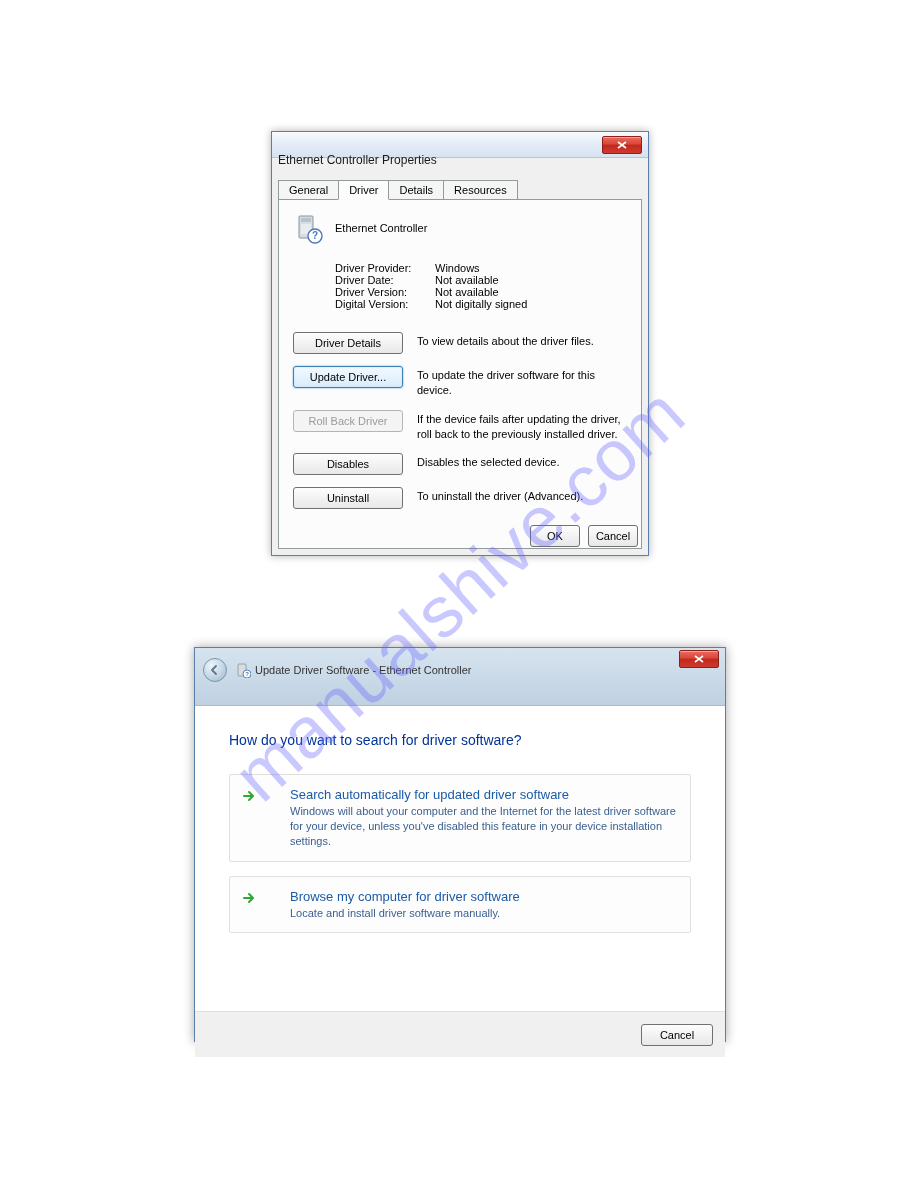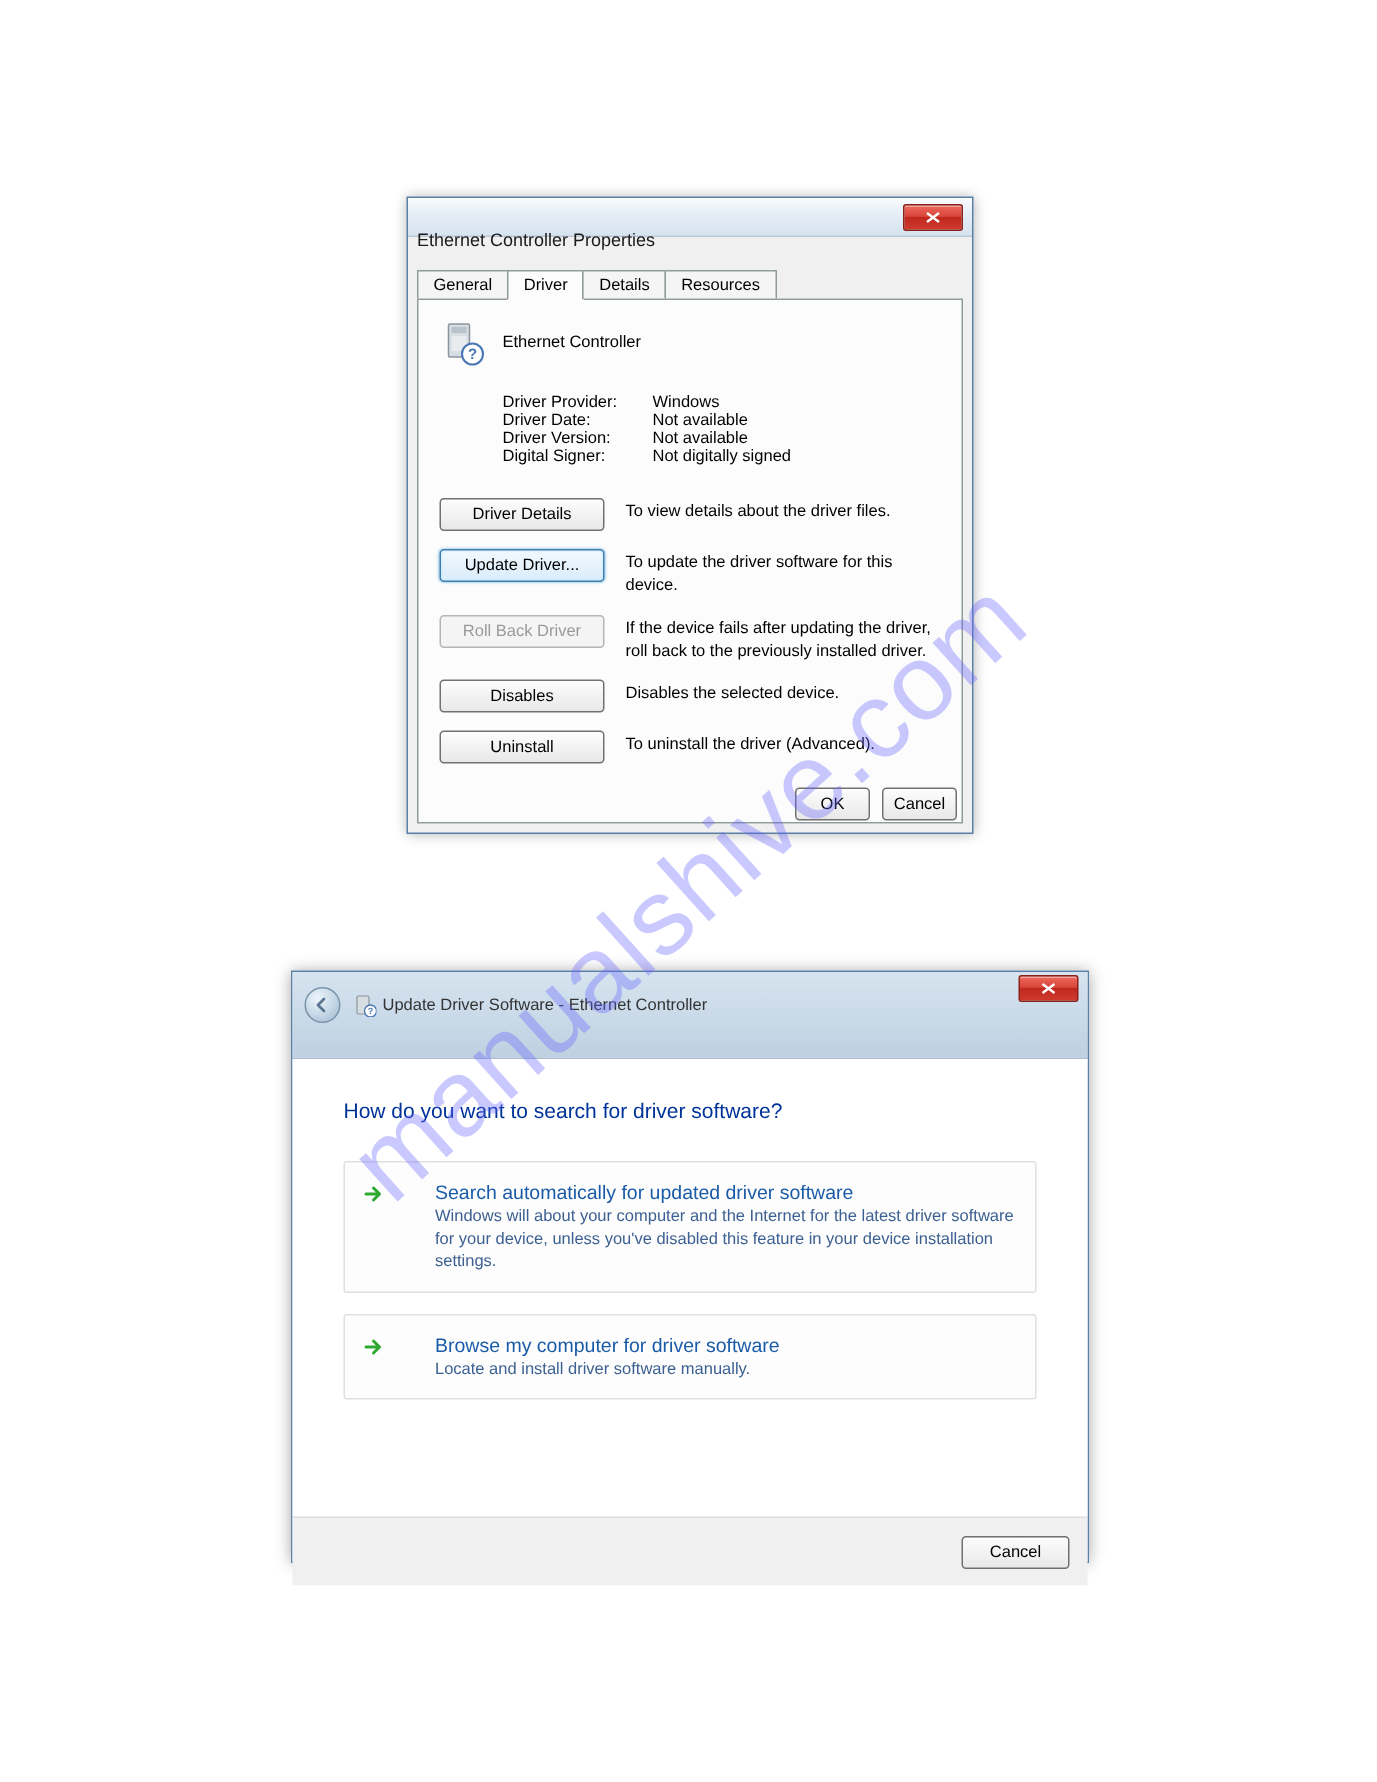--- a/index.html
+++ b/index.html
@@ -283,21 +283,21 @@
       <span>Ethernet Controller</span>
     </div>
 
     <div class="info-grid">
       <span>Driver Provider:</span>
       <span>Windows</span>
       <span>Driver Date:</span>
       <span>Not available</span>
       <span>Driver Version:</span>
       <span>Not available</span>
-      <span>Digital Signer:</span>
+      <span>Digital Version:</span>
       <span>Not digitally signed</span>
     </div>
 
     <div class="btn-row">
       <div class="winbtn">Driver Details</div>
       <div class="btn-desc">To view details about the driver files.</div>
     </div>
     <div class="btn-row">
       <div class="winbtn highlight">Update Driver...</div>
       <div class="btn-desc">To update the driver software for this device.</div>

